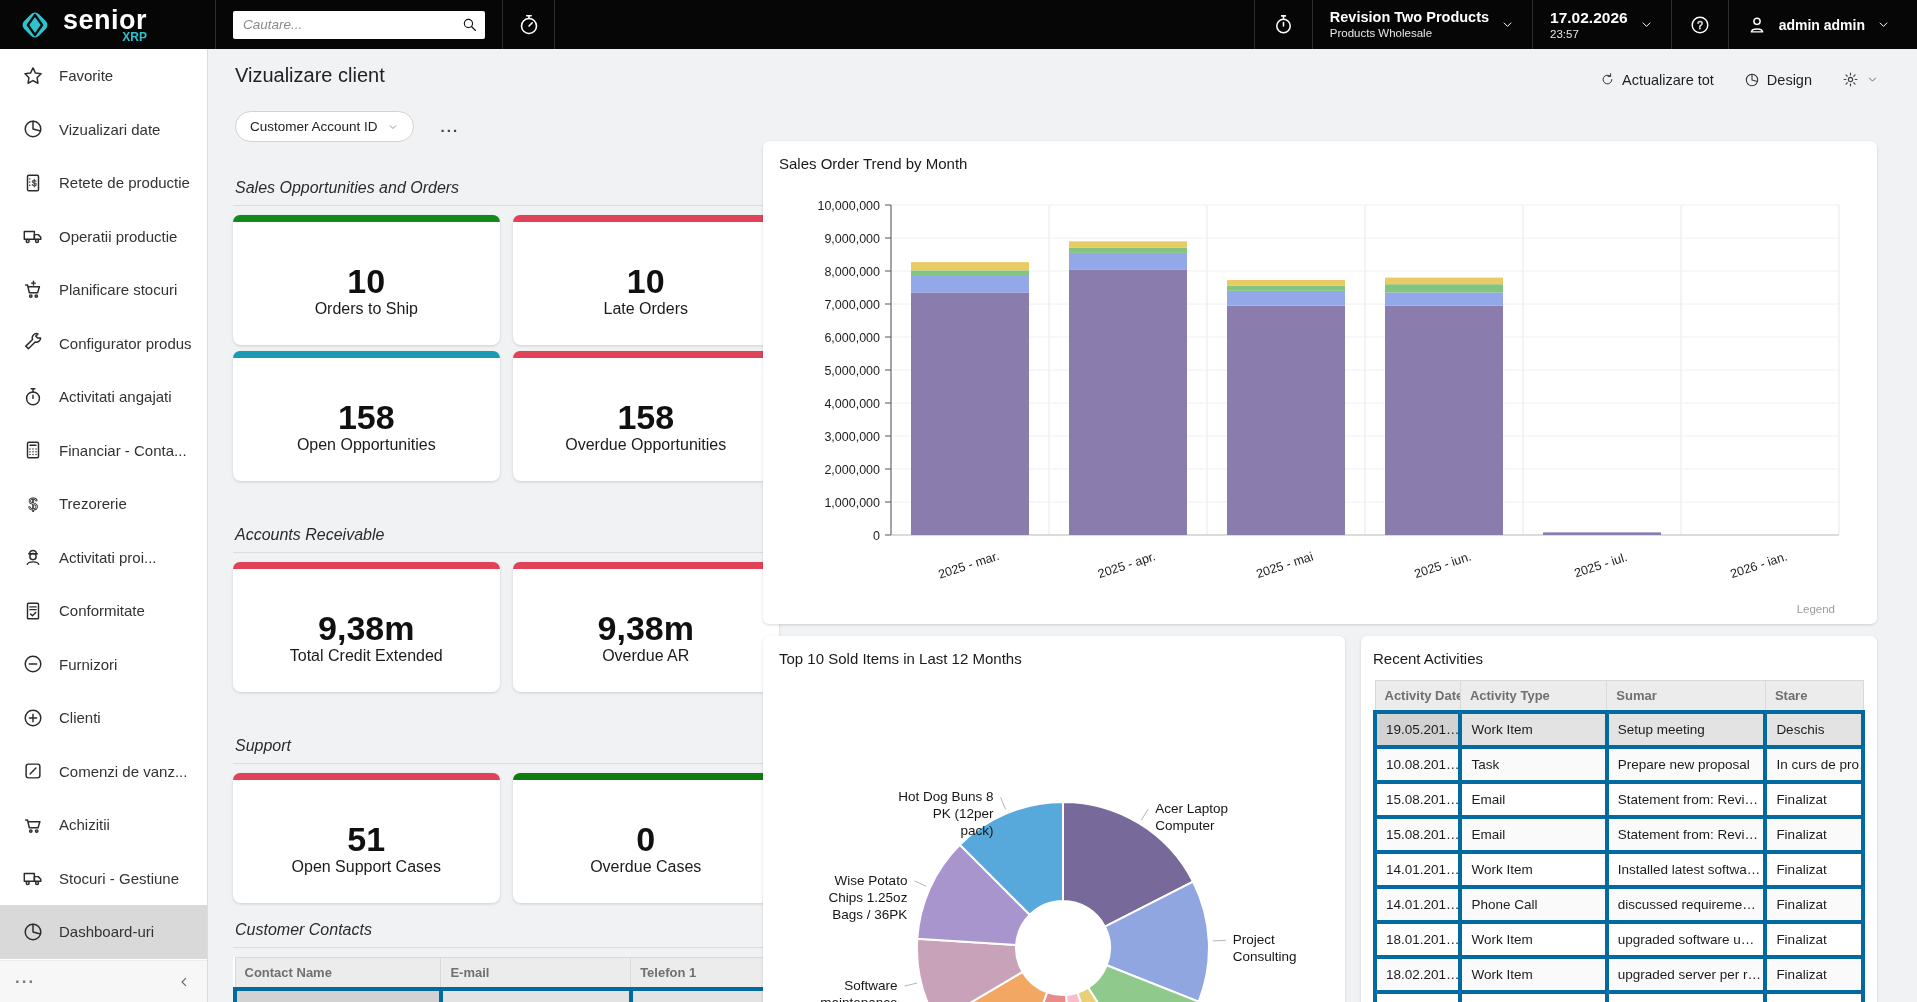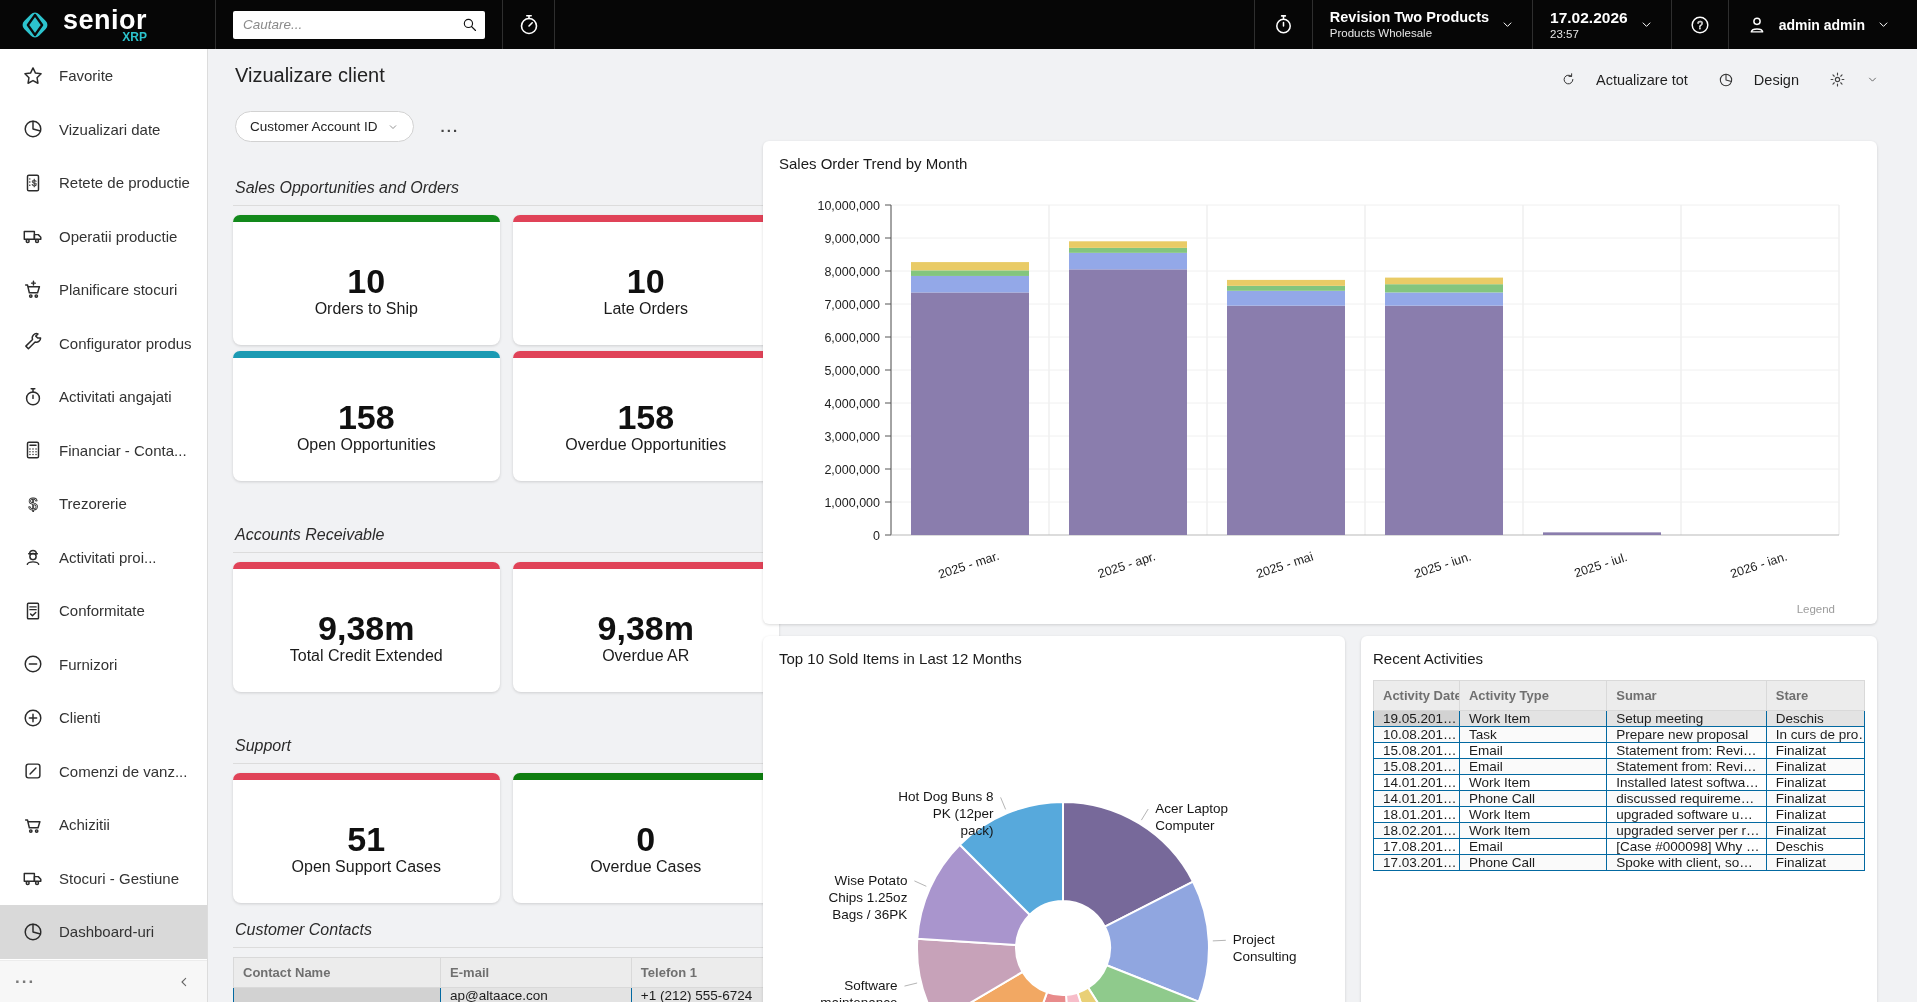--- a/index.html
+++ b/index.html
@@ -31,41 +31,41 @@
   .side-item .ic { width:22px; height:22px; stroke:#2b2b2b; flex:none; }
   .side-item.active { background:#d9d9d9; }
   .side-bottom { height:42px; background:#f7f7f7; border-top:1px solid #ececec; display:flex; align-items:center; justify-content:space-between; padding:0 15px; }
   .side-dots { font-size:17px; font-weight:bold; color:#7a7a7a; letter-spacing:2px; line-height:0; padding-bottom:8px; }
   .collapse-ic { width:16px; height:16px; stroke:#666; }
 
   
   .main { position:absolute; left:208px; top:49px; width:1709px; height:953px; }
   .page-title { position:absolute; left:27px; top:15px; font-size:20px; color:#222; }
   .page-actions { position:absolute; right:38px; top:22px; display:flex; align-items:center; gap:30px; font-size:14.5px; color:#1f1f1f; }
-  .pact { display:flex; align-items:center; gap:20px; cursor:pointer; }
+  .pact { display:flex; align-items:center; gap:7px; cursor:pointer; }
   .filter-row { position:absolute; left:27px; top:62px; display:flex; align-items:center; gap:27px; }
   .filter-pill { height:31px; background:#fff; border:1px solid #d2d2d2; border-radius:16px; display:flex; align-items:center; gap:9px; padding:0 14px; font-size:13.5px; color:#222; cursor:pointer; }
   .more-dots { font-size:15px; font-weight:bold; color:#444; letter-spacing:2px; cursor:pointer; }
 
   
   .kpi-col { position:absolute; left:25px; top:130px; width:546px; }
   .sect + .sect { margin-top:45px; }
   .sect.contacts-sect { margin-top:18px; }
   .sect-title { font-size:16px; color:#2b2b2b; padding-left:2px;font-style:italic; }
   .sect-div { height:1px; background:#dcdcdc; margin:8px 0 9px; }
   .cards { display:grid; grid-template-columns:1fr 1fr; gap:6px 13px; }
   .kcard { position:relative; background:#fff; border-radius:8px; height:130px; box-shadow:0 1px 3px rgba(0,0,0,.15); display:flex; flex-direction:column; align-items:center; justify-content:center; padding-top:22px; cursor:pointer; }
   .kbar { position:absolute; top:0; left:0; right:0; height:7px; border-radius:8px 8px 0 0; }
   .kval { font-size:34px; font-weight:bold; color:#101010; line-height:1.05; }
   .klabel { font-size:16px; color:#1b1b1b; }
 
   
   table { width:100%; border-collapse:collapse; background:#fff; table-layout:fixed; }
   th { background:#ececec; color:#707070; font-weight:bold; text-align:left; font-size:13px; padding:7px 9px; border:1px solid #d9d9d9; white-space:nowrap; overflow:hidden; }
-  td { font-size:13.5px; color:#1c1c1c; padding:0 9px; border:1px solid #0369a1; white-space:nowrap; overflow:hidden; }
+  td { font-size:13.5px; color:#1c1c1c; padding:8px 9px; border:4px solid #0369a1; white-space:nowrap; overflow:hidden; }
   tr.sel td { background:#e3e3e3; }
   tr.sel td.selcell { background:#d2d2d2; }
   .act-table tbody tr:nth-child(even) td { background:#fafafa; }
   .act-table tbody tr.sel td { background:#e3e3e3; }
   .act-table tbody tr.sel td.selcell { background:#d2d2d2; }
 
   
   .card { position:absolute; background:#fff; box-shadow:0 1px 3px rgba(0,0,0,.15); border-radius:6px; }
   .chart-card { left:555px; top:92px; width:1114px; height:483px; }
   .card-title { position:absolute; left:16px; top:14px; font-size:15px; color:#1a1a1a; }

